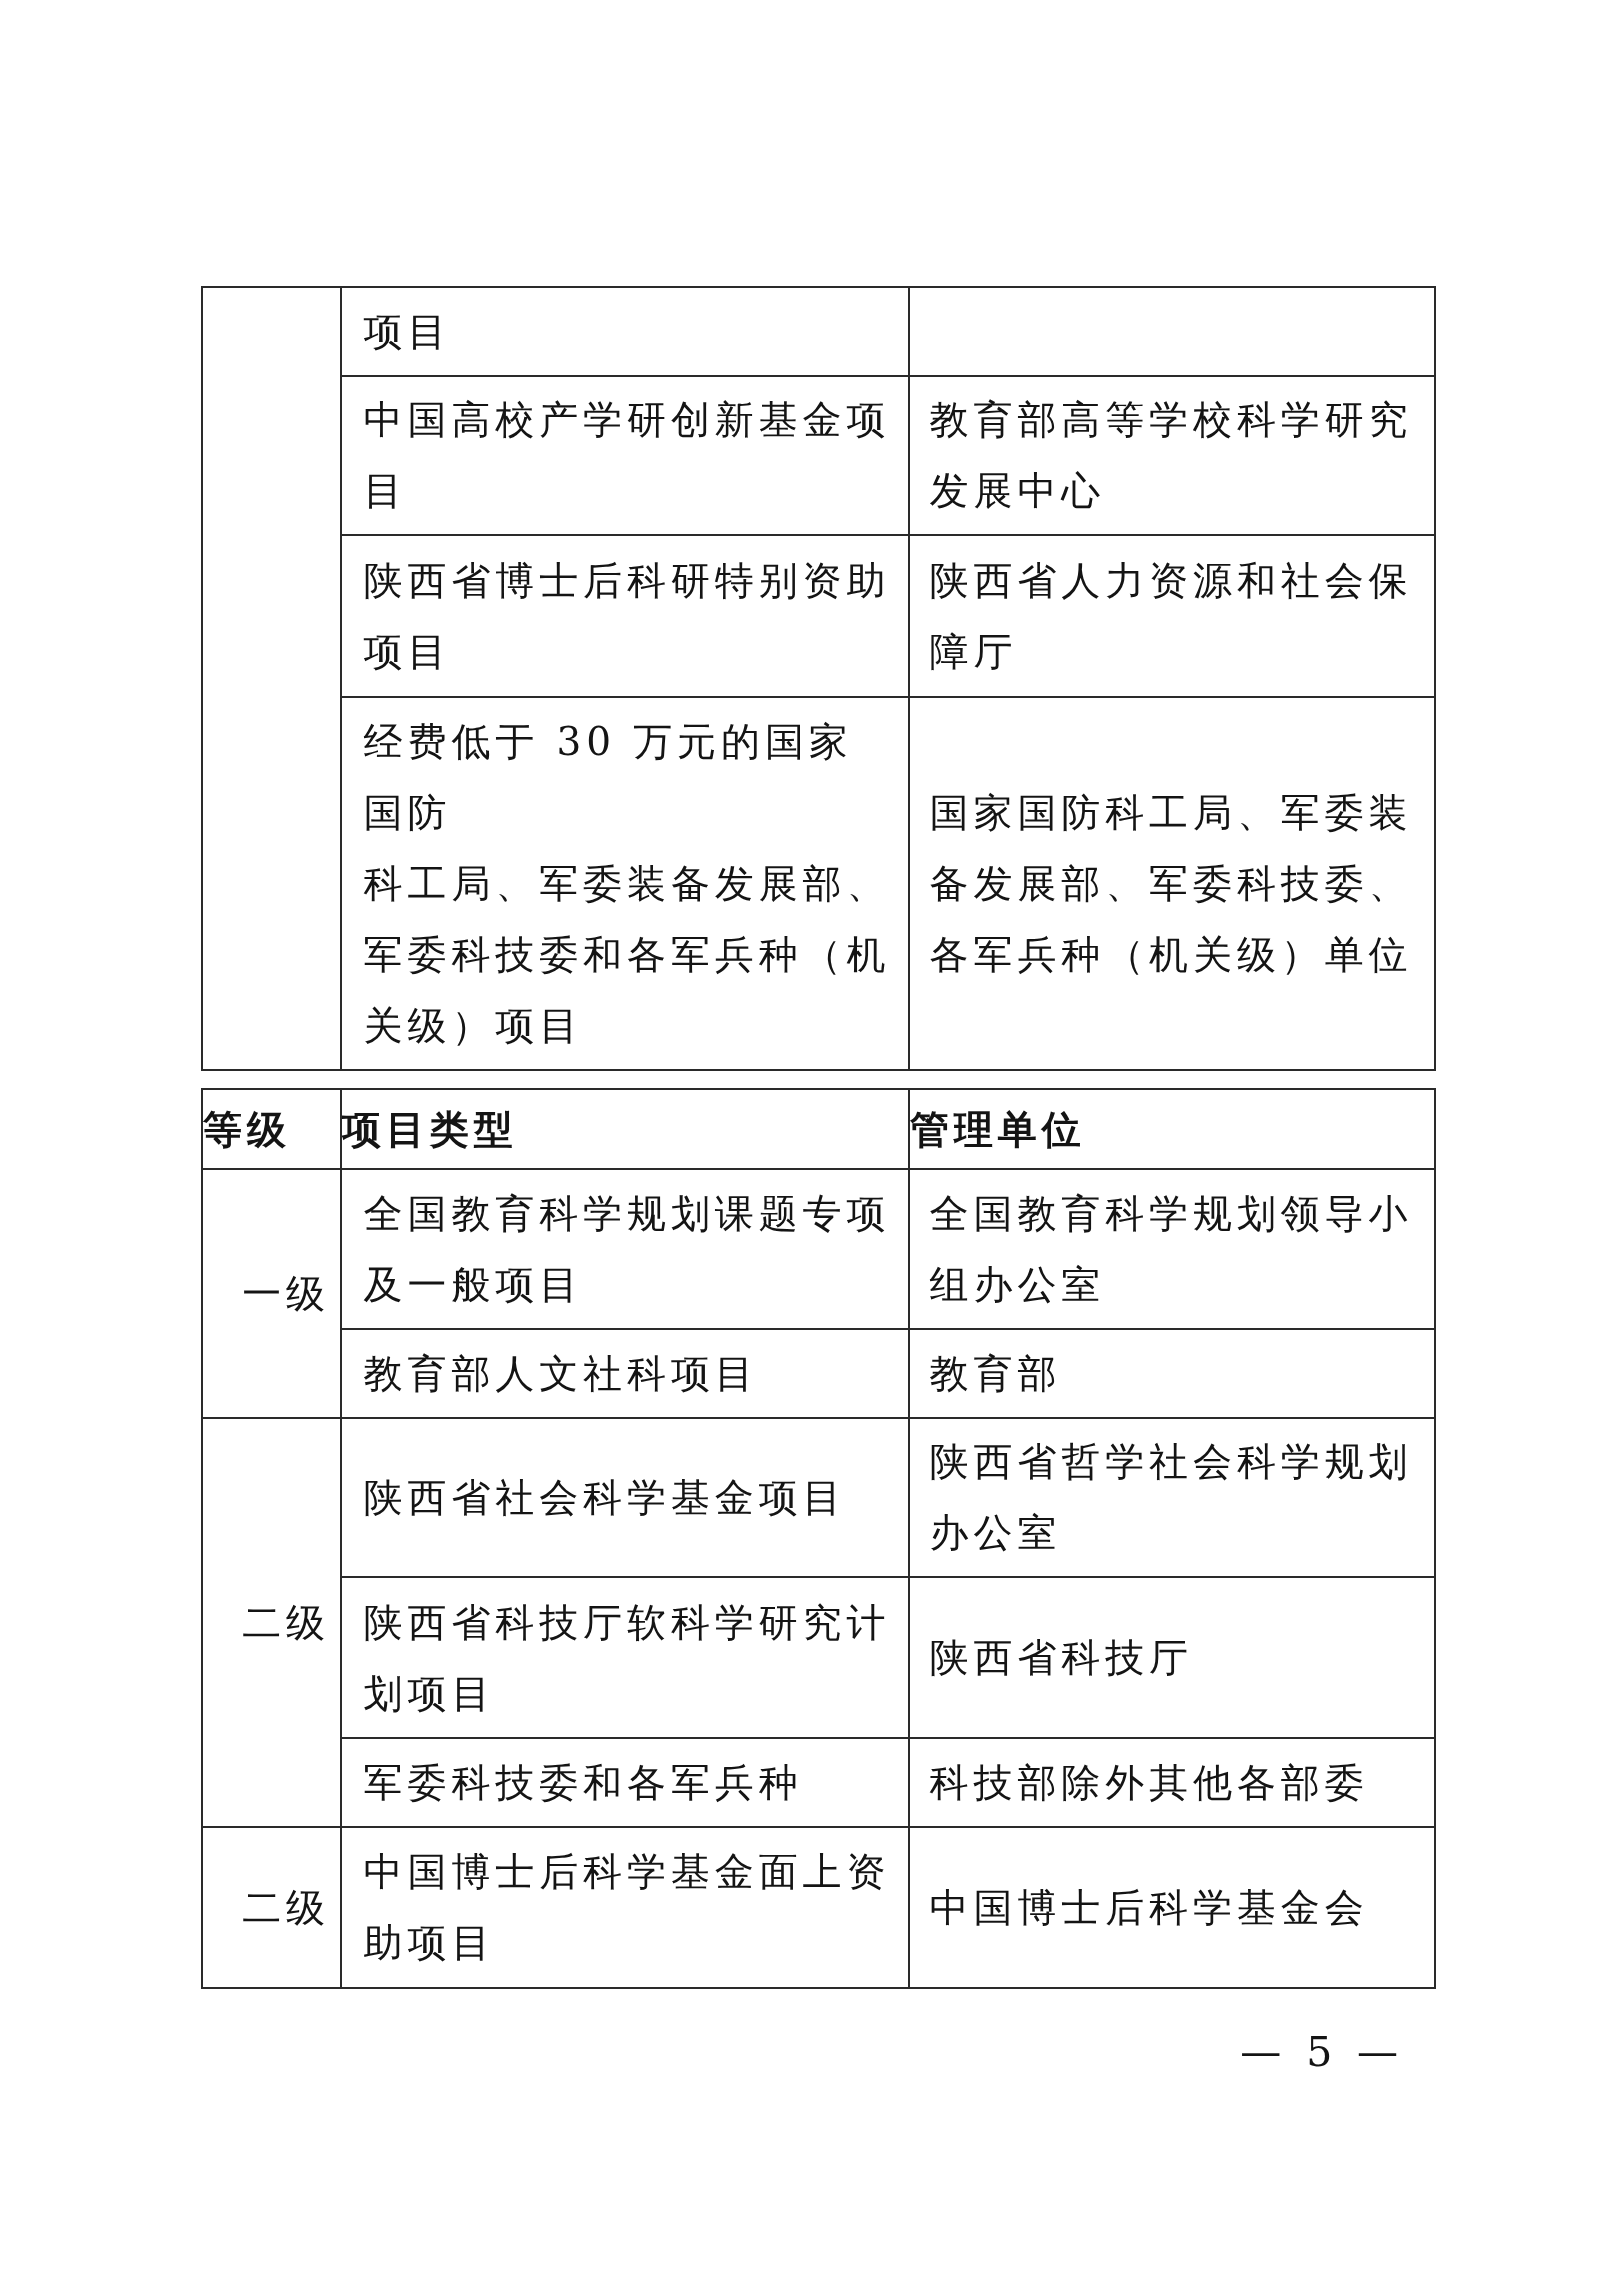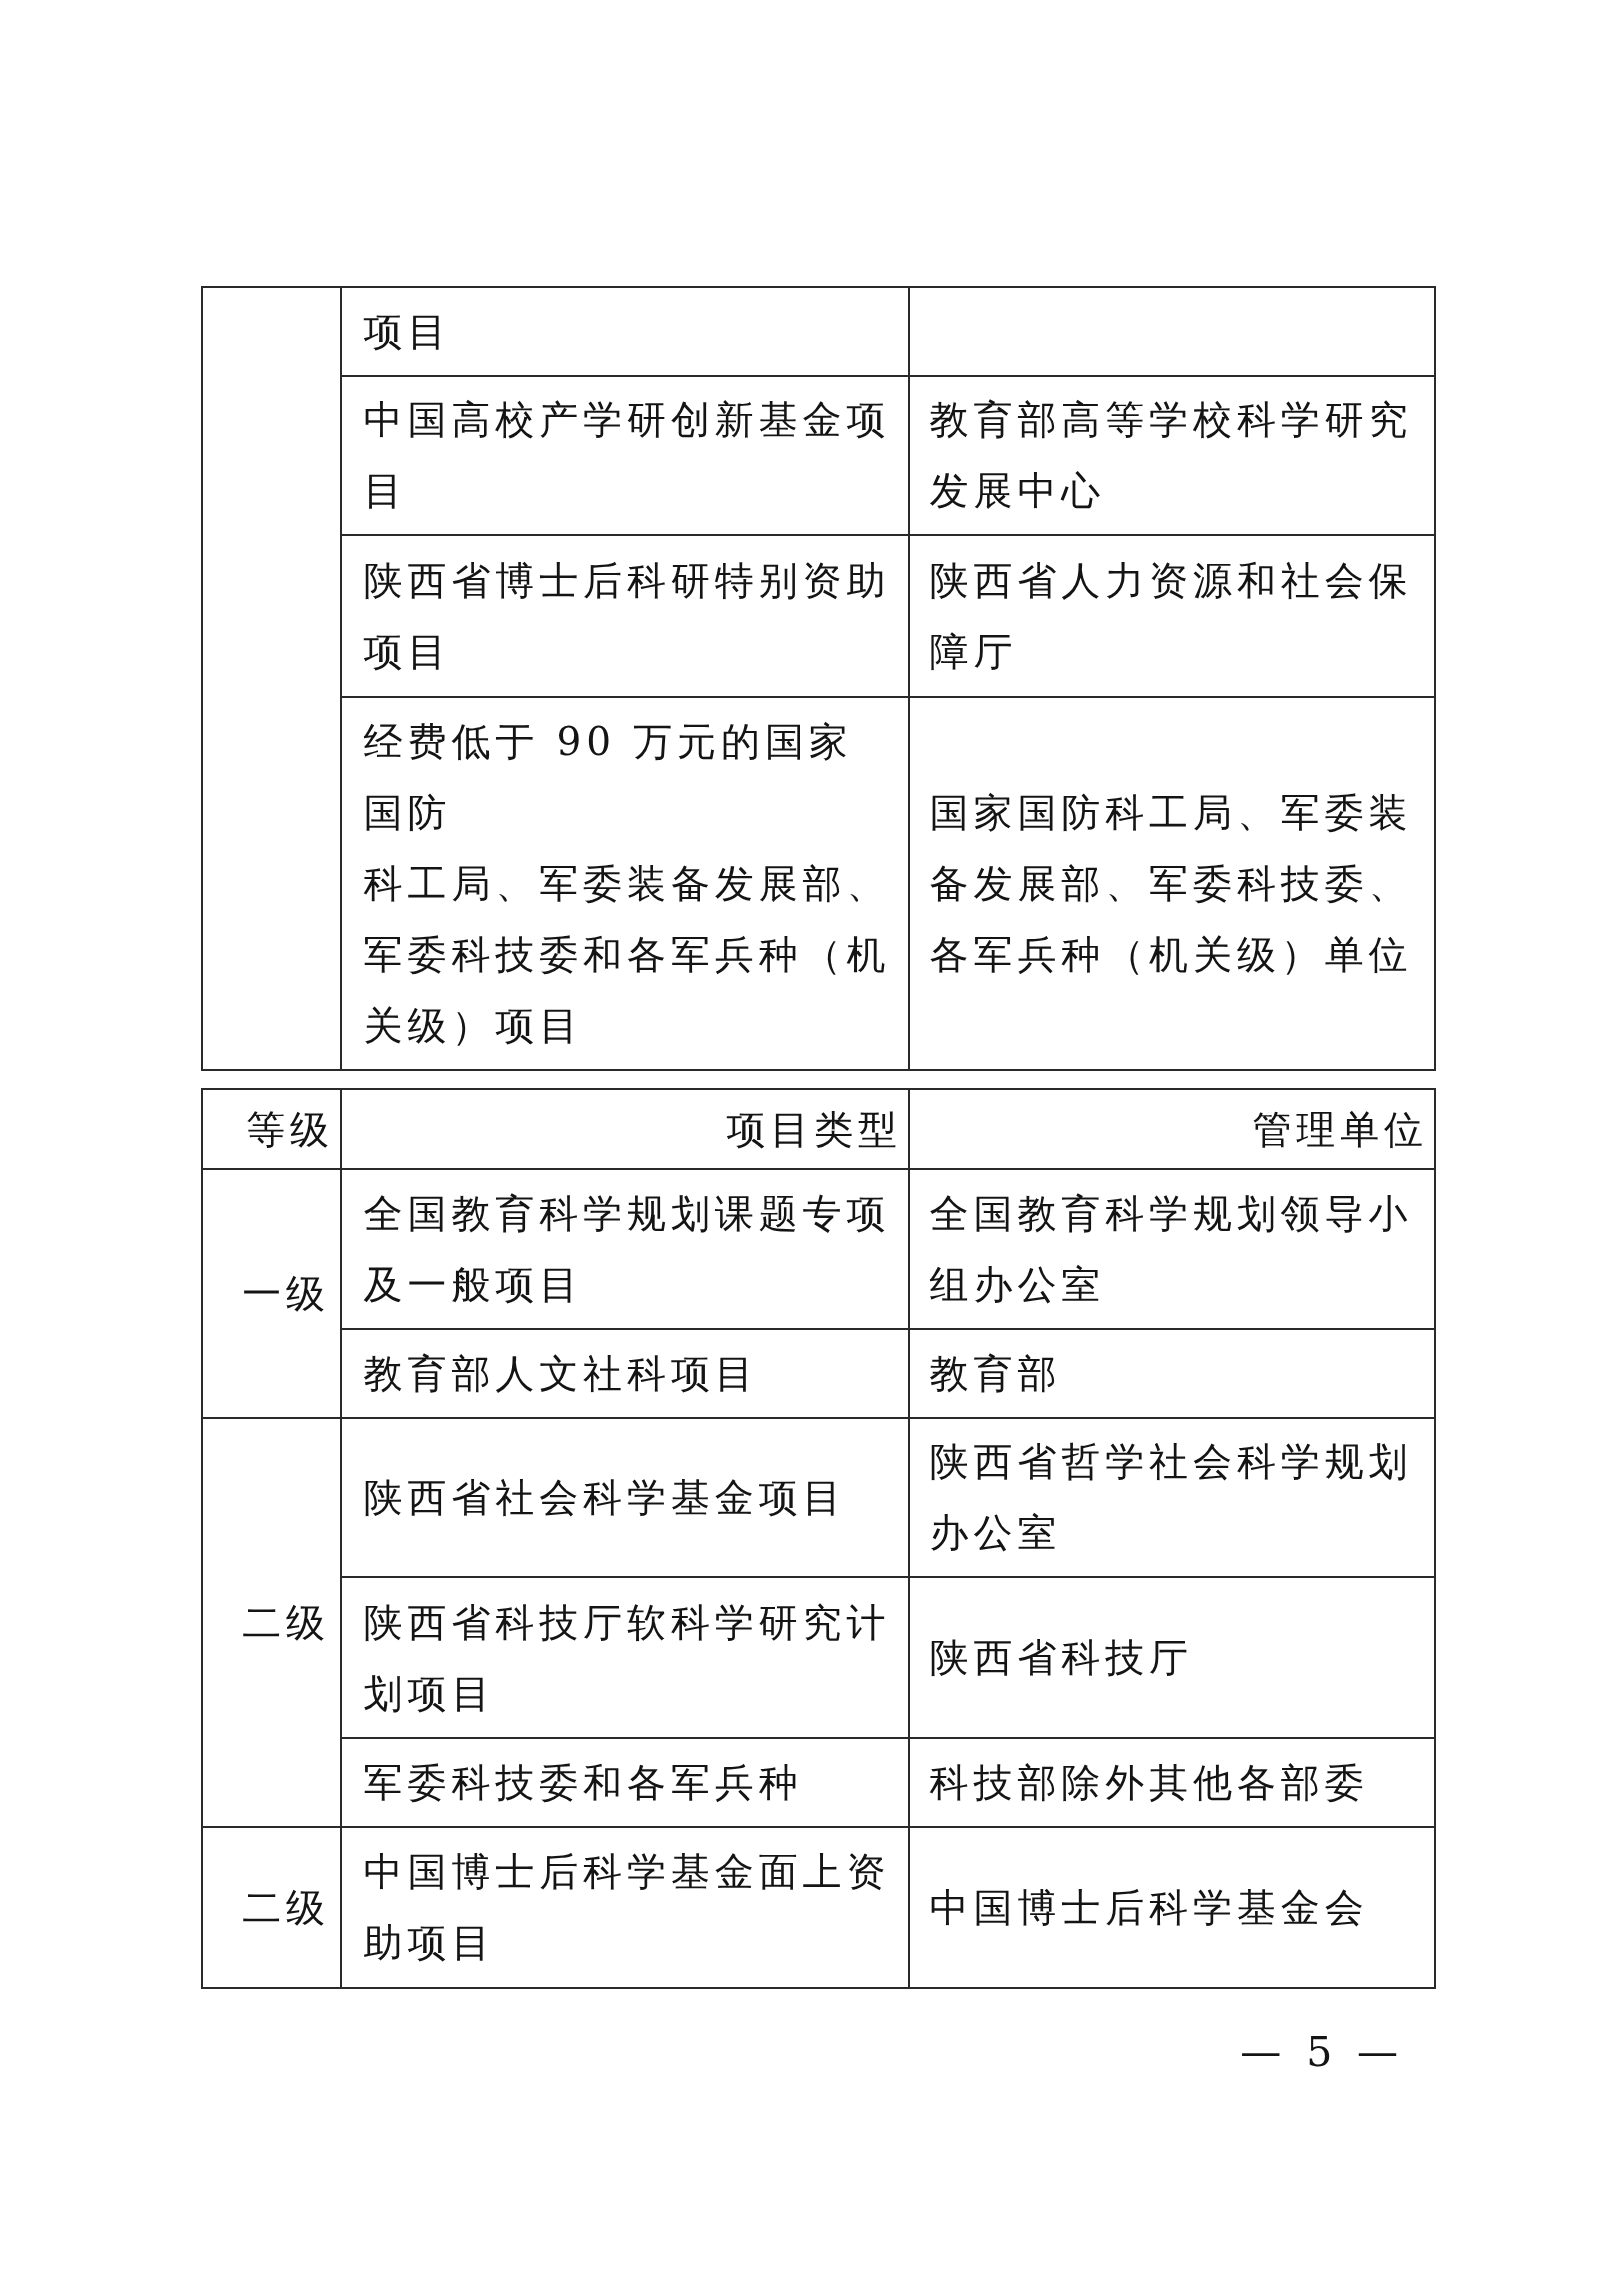--- a/index.html
+++ b/index.html
@@ -31,23 +31,23 @@
     vertical-align: middle;
     font-size: 39px;
     line-height: 71px;
     letter-spacing: 4.9px;
     font-weight: normal;
     white-space: pre-line;
     overflow: hidden;
   }
   tr.group-start td { border-top: 2.9px solid #2a2a2a; }
   table.doc-table th {
-    font-weight: normal;
-    text-align: right;
-    padding: 6px;
+    font-weight: bold;
+    text-align: left;
+    padding: 0;
     line-height: 55px;
   }
   td.level-cell {
     text-align: right;
     padding: 10px;
   }
   td.project-cell {
     text-align: left;
     padding: 7.8px 11.8px 7.8px 21.6px;
   }
@@ -99,21 +99,21 @@
         <td class="unit-cell">教育部高等学校科学研究
 发展中心</td>
       </tr>
       <tr style="height:162px">
         <td class="project-cell">陕西省博士后科研特别资助
 项目</td>
         <td class="unit-cell">陕西省人力资源和社会保
 障厅</td>
       </tr>
       <tr style="height:321px">
-        <td class="project-cell">经费低于 90 万元的国家国防
+        <td class="project-cell">经费低于 30 万元的国家国防
 科工局、军委装备发展部、
 军委科技委和各军兵种（机
 关级）项目</td>
         <td class="unit-cell">国家国防科工局、军委装
 备发展部、军委科技委、
 各军兵种（机关级）单位</td>
       </tr>
     </tbody>
   </table>
 

